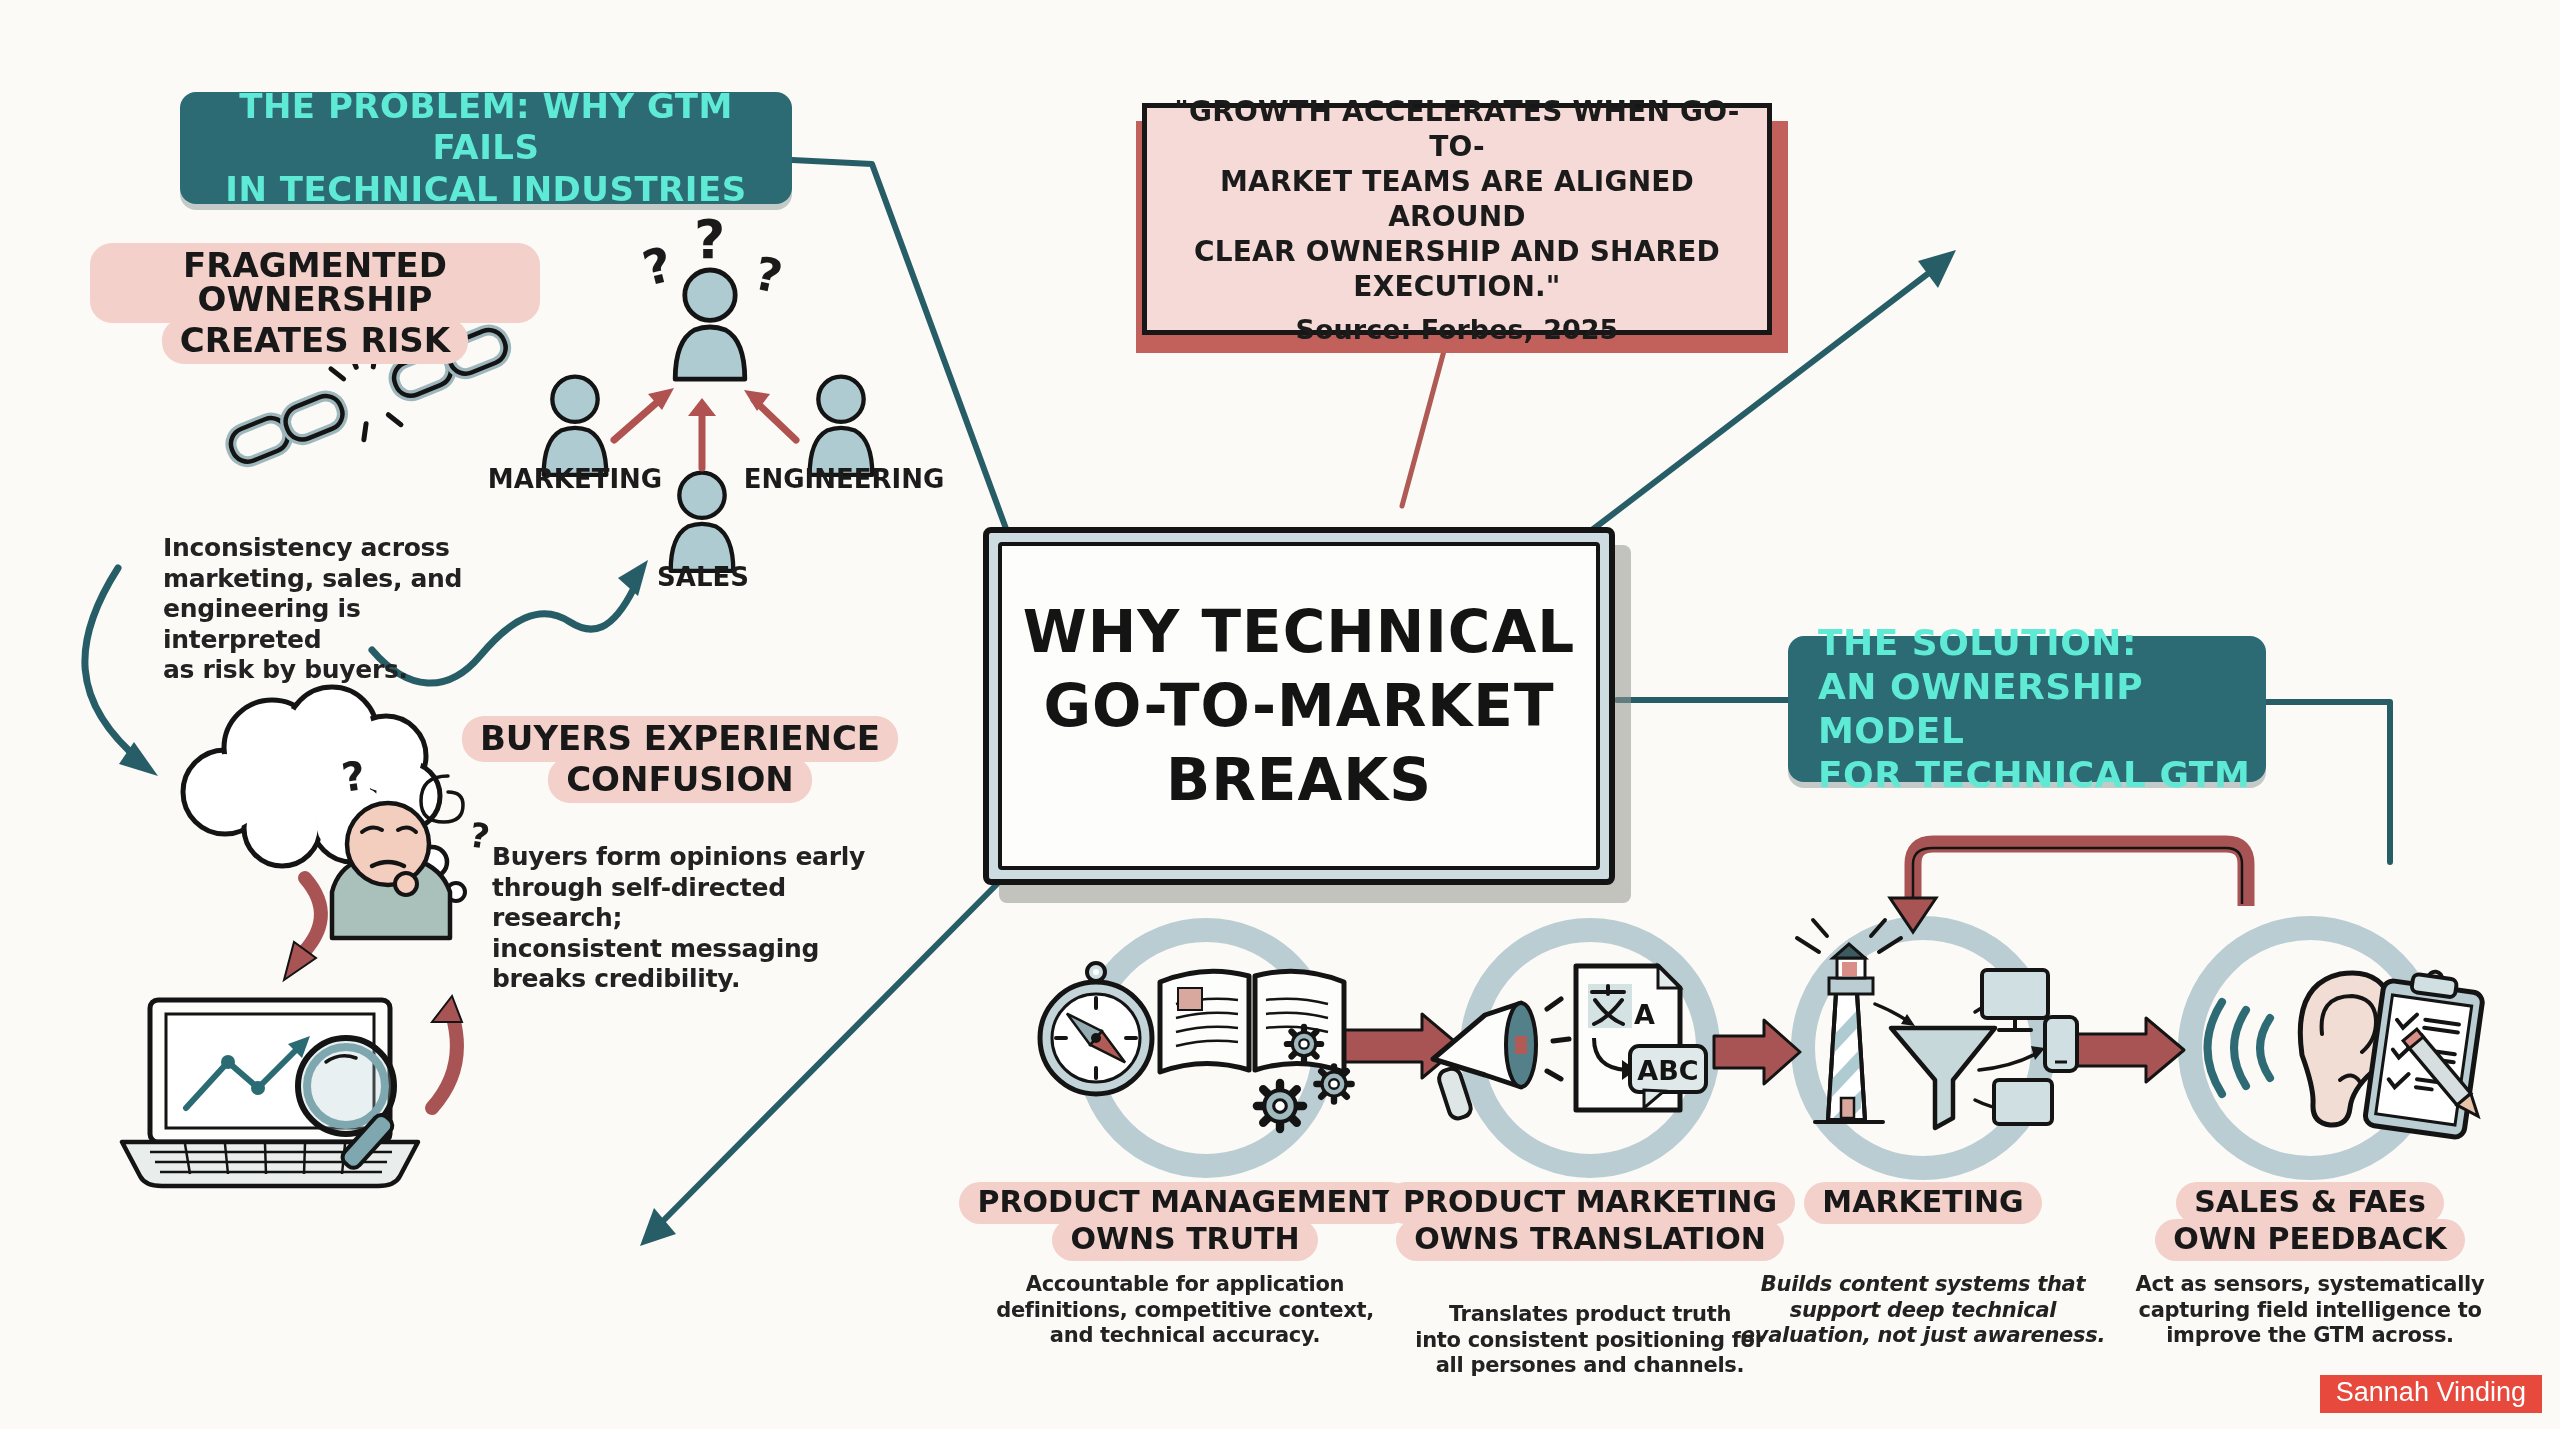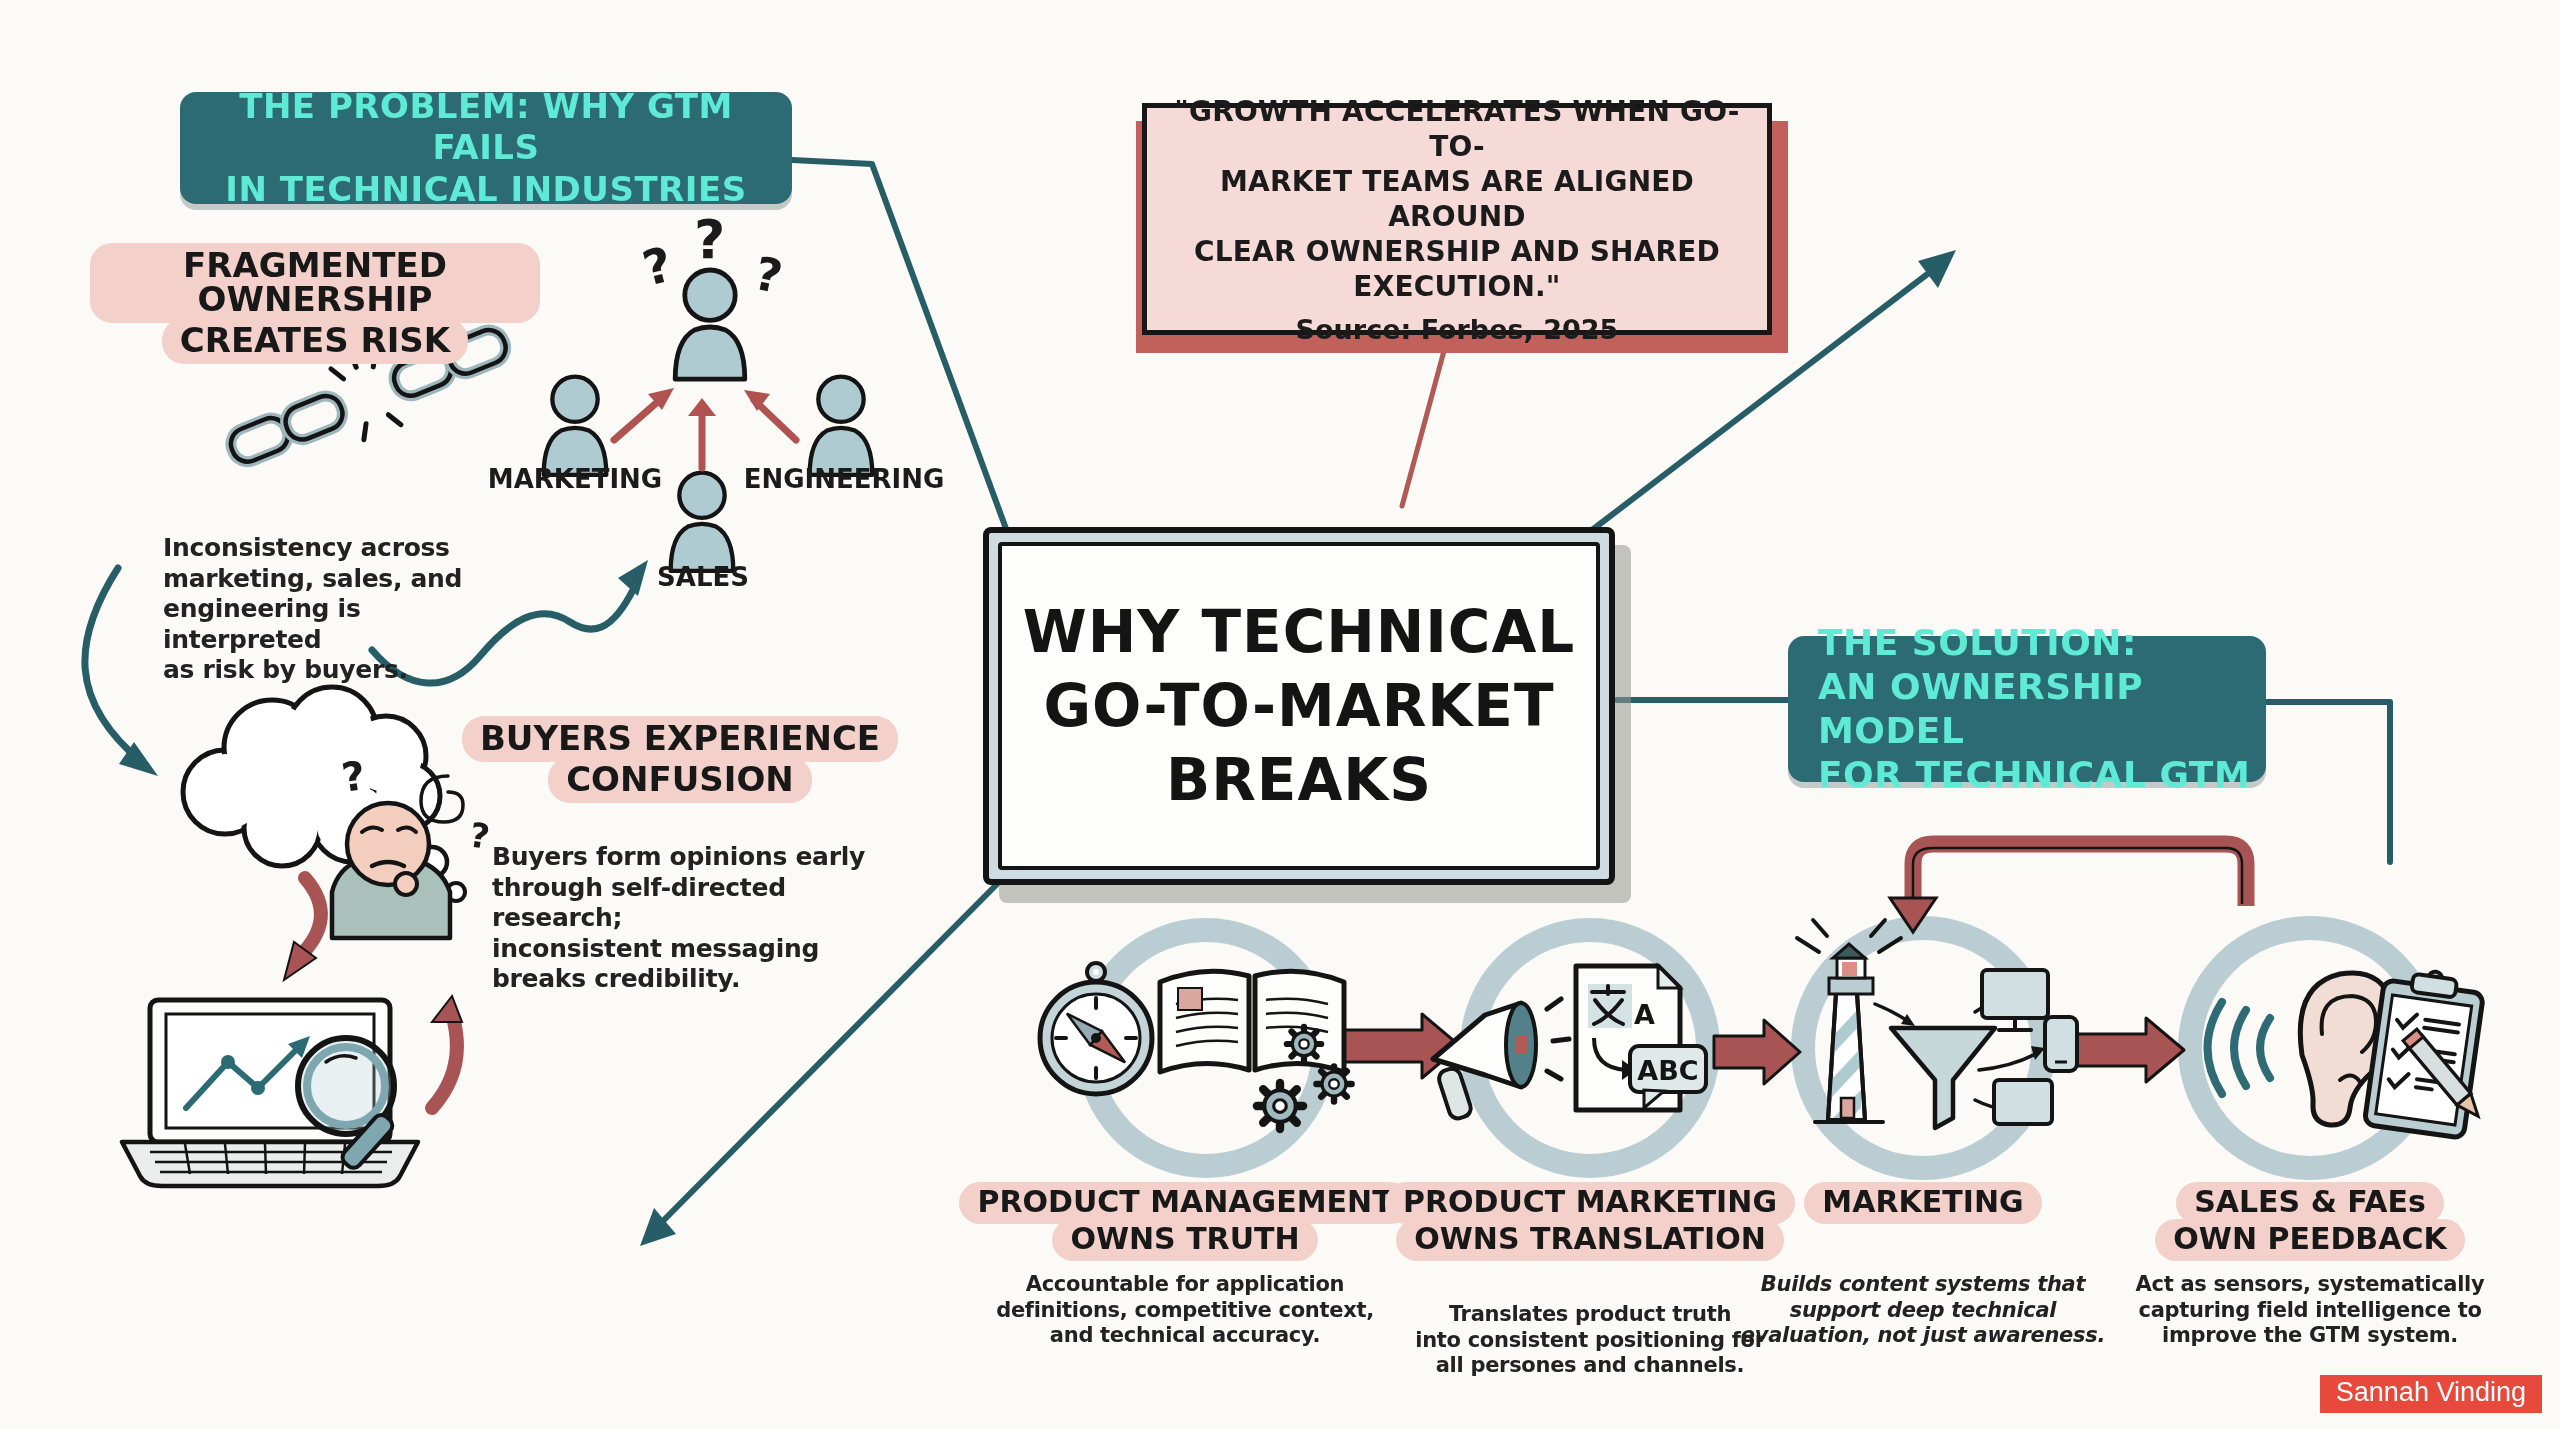--- a/index.html
+++ b/index.html
@@ -487,18 +487,18 @@
   <div>evaluation, not just awareness.</div>
 </div>
 
 <div class="abs blk pillblock" style="left:2080px;top:1182px;width:460px;font-size:30px;">
   <div class="pl"><span class="pill">SALES &amp; FAEs</span></div>
   <div class="pl"><span class="pill">OWN PEEDBACK</span></div>
 </div>
 <div class="abs blk bodytext center" style="left:2090px;top:1272px;width:440px;font-size:21px;">
   <div>Act as sensors, systematically</div>
   <div>capturing field intelligence to</div>
-  <div>improve the GTM system.</div>
+  <div>improve the GTM across.</div>
 </div>
 
 <div class="abs credit" style="right:18px;bottom:16px;">Sannah Vinding</div>
 
 </div>
 
 </body></html>

